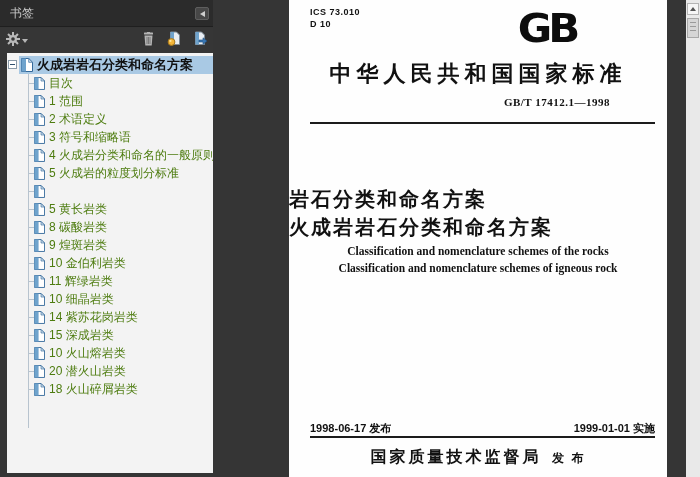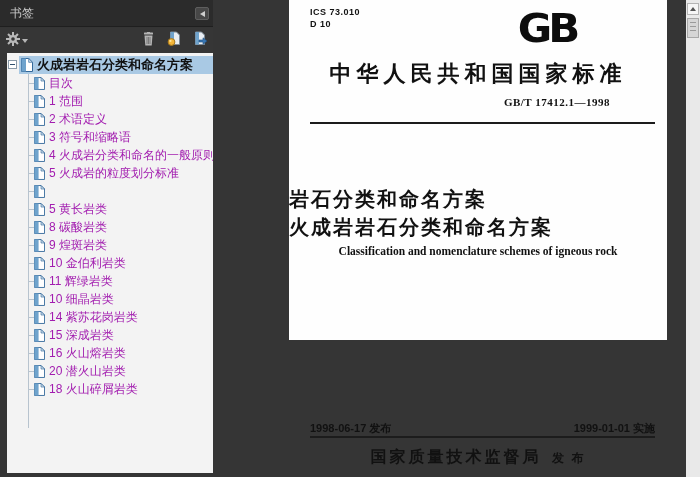--- a/index.html
+++ b/index.html
@@ -38,25 +38,25 @@
               position:relative; flex:0 0 auto; cursor:pointer; }
   .expander .minus { position:absolute; left:1px; right:1px; top:3px; height:1px; background:#30506e; }
   .root-sel { display:flex; align-items:center; margin-left:2px; height:18px;
               background:#a9c9e4; flex:1 1 auto; padding:0 4px 0 2px; cursor:pointer; }
   .root-label { font-size:13px; font-weight:bold; color:#101010; margin-left:4px; white-space:nowrap; }
 
   .bm-list { list-style:none; }
   .bm-item { position:relative; display:flex; align-items:center; height:18px;
              padding-left:21px; cursor:pointer; }
   .stub { width:6px; height:1px; background:#b7c3ce; flex:0 0 auto; }
-  .bm-item .label { font-size:12px; color:#a21caf; margin-left:4px; white-space:nowrap; }
+  .bm-item .label { font-size:12px; color:#4d7c0f; margin-left:4px; white-space:nowrap; }
   .page-ico { flex:0 0 auto; display:block; }
 
   
-  .page { position:absolute; left:289px; top:0; width:378px; height:340px; background:#fefefe;
+  .page { position:absolute; left:289px; top:0; width:378px; height:477px; background:#fefefe;
           color:#111; }
   .ics-block { position:absolute; left:21px; top:7px; font-size:9px; font-weight:bold;
                line-height:1.3; letter-spacing:0.5px; }
   .gb-logo { position:absolute; left:222px; top:4px; width:72px; height:50px; text-align:center;
              font-family:"DejaVu Sans",sans-serif; font-weight:bold; font-size:42px;
              letter-spacing:-4px; color:#0d0d0d; transform:scaleY(0.92); }
   .std-header { position:absolute; left:0; top:59px; width:100%; text-align:center;
                 font-size:22px; font-weight:bold; letter-spacing:5px; white-space:nowrap; }
   .std-number { position:absolute; top:96px; right:57px; font-size:11px; font-weight:bold;
                 font-family:"Liberation Serif","DejaVu Serif",serif; letter-spacing:0.5px; }
@@ -304,21 +304,21 @@
     </svg>
     <span class="label">15 深成岩类</span>
   </li>
           <li class="bm-item">
     <span class="stub"></span>
     <svg class="page-ico" width="11" height="13" viewBox="0 0 12 14">
       <path d="M0.5 0.5 h7.2 l3.8 3.8 v9.2 h-11 z" fill="#ffffff" stroke="#34699a"></path>
       <path d="M0.5 0.5 h4.5 v13 h-4.5 z" fill="#6fa3cc"></path>
       <path d="M7.7 0.5 l3.8 3.8 h-3.8 z" fill="#cfe0ee" stroke="#34699a" stroke-width="0.7"></path>
     </svg>
-    <span class="label">16 火山熔岩类</span>
+    <span class="label">10 火山熔岩类</span>
   </li>
           <li class="bm-item">
     <span class="stub"></span>
     <svg class="page-ico" width="11" height="13" viewBox="0 0 12 14">
       <path d="M0.5 0.5 h7.2 l3.8 3.8 v9.2 h-11 z" fill="#ffffff" stroke="#34699a"></path>
       <path d="M0.5 0.5 h4.5 v13 h-4.5 z" fill="#6fa3cc"></path>
       <path d="M7.7 0.5 l3.8 3.8 h-3.8 z" fill="#cfe0ee" stroke="#34699a" stroke-width="0.7"></path>
     </svg>
     <span class="label">20 潜火山岩类</span>
   </li>
@@ -348,20 +348,21 @@
     <div class="std-number">GB/T 17412.1—1998</div>
 
     <div class="rule-top"></div>
 
     <div class="title-cn">
       <div>岩石分类和命名方案</div>
       <div>火成岩岩石分类和命名方案</div>
     </div>
 
     <div class="title-en">
+      <div>Classification and nomenclature schemes of the rocks</div>
       <div>Classification and nomenclature schemes of igneous rock</div>
     </div>
 
     <div class="dates-row">
       <span>1998-06-17 发布</span>
       <span>1999-01-01 实施</span>
     </div>
     <div class="rule-bottom"></div>
 
     <div class="publisher-row">

